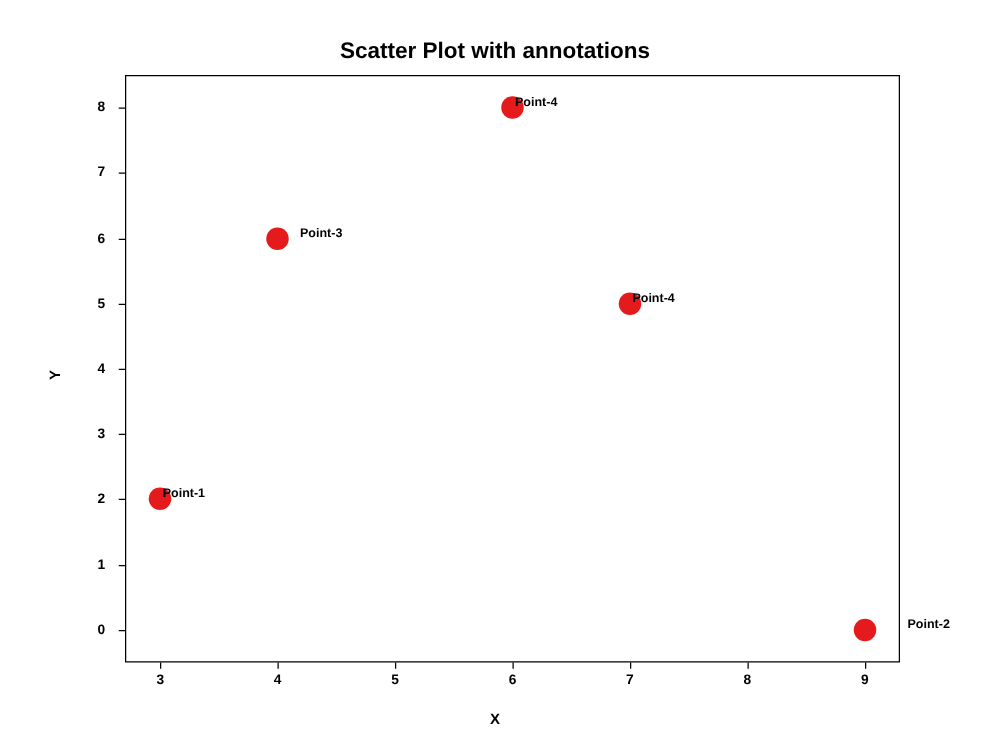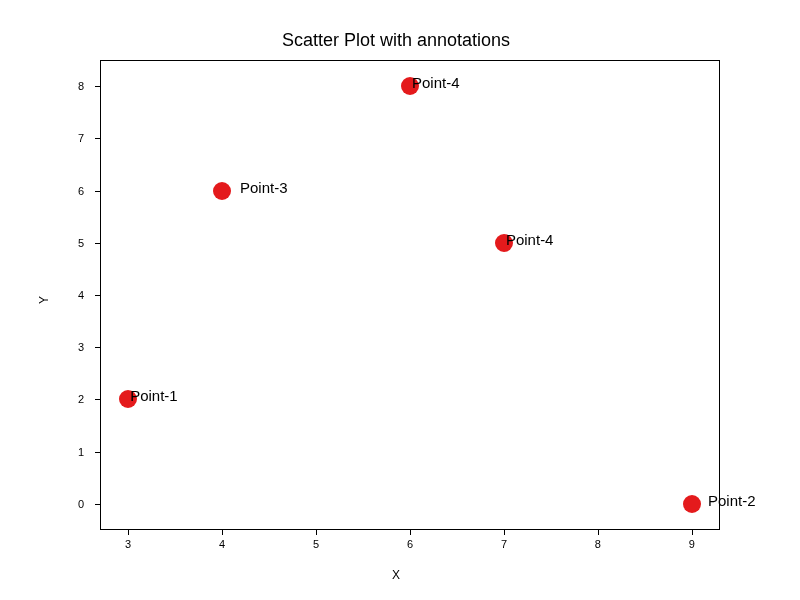--- a/index.html
+++ b/index.html
@@ -9,20 +9,21 @@
       background: #ffffff;
       font-family: Arial, sans-serif;
       position: relative;
     }
     .chart-container {
       position: absolute;
       left: 0;
       top: 0;
       width: 792px;
       height: 600px;
+      font-weight: bold;
     }
     .title {
       position: absolute;
       top: 30px;
       left: 50%;
       transform: translateX(-50%);
       font-size: 18px;
       color: #000;
     }
     .plot-area {
@@ -77,21 +78,21 @@
     .point {
       position: absolute;
       width: 18px;
       height: 18px;
       background: #e41a1c;
       border-radius: 50%;
       transform: translate(-50%, -50%);
     }
     .annotation {
       position: absolute;
-      font-size: 15px;
+      font-size: 10px;
       color: #000;
       transform: translateY(-50%);
       white-space: nowrap;
     }
   </style>
 </head>
 <body>
 
 <div class="chart-container">
   <div class="title">Scatter Plot with annotations</div>
@@ -126,20 +127,20 @@
     <div class="y-tick" style="left: 78px; top: 242.778px;">5</div>
     <div class="y-tick-mark" style="left: 95px; top: 190.556px;"></div>
     <div class="y-tick" style="left: 78px; top: 190.556px;">6</div>
     <div class="y-tick-mark" style="left: 95px; top: 138.333px;"></div>
     <div class="y-tick" style="left: 78px; top: 138.333px;">7</div>
     <div class="y-tick-mark" style="left: 95px; top: 86.1111px;"></div>
     <div class="y-tick" style="left: 78px; top: 86.1111px;">8</div>
     <div class="point" style="left: 128.182px; top: 399.444px; background: rgb(228, 26, 28);"></div>
     <div class="annotation" style="left: 130.182px; top: 395.444px;">Point-1</div>
     <div class="point" style="left: 691.818px; top: 503.889px; background: rgb(228, 26, 28);"></div>
-    <div class="annotation" style="left: 708px; top: 499.889px;">Point-2</div>
+    <div class="annotation" style="left: 726px; top: 499.889px;">Point-2</div>
     <div class="point" style="left: 222.121px; top: 190.556px; background: rgb(228, 26, 28);"></div>
     <div class="annotation" style="left: 240px; top: 186.556px;">Point-3</div>
     <div class="point" style="left: 410px; top: 86.1111px; background: rgb(228, 26, 28);"></div>
     <div class="annotation" style="left: 412px; top: 82.1111px;">Point-4</div>
     <div class="point" style="left: 503.939px; top: 242.778px; background: rgb(228, 26, 28);"></div>
     <div class="annotation" style="left: 505.939px; top: 238.778px;">Point-4</div>
   </div>
 
 </body></html>

